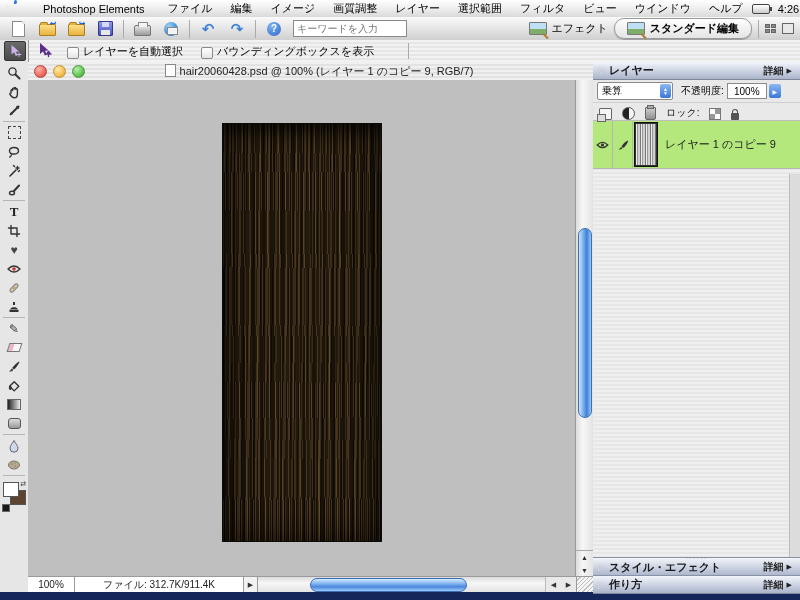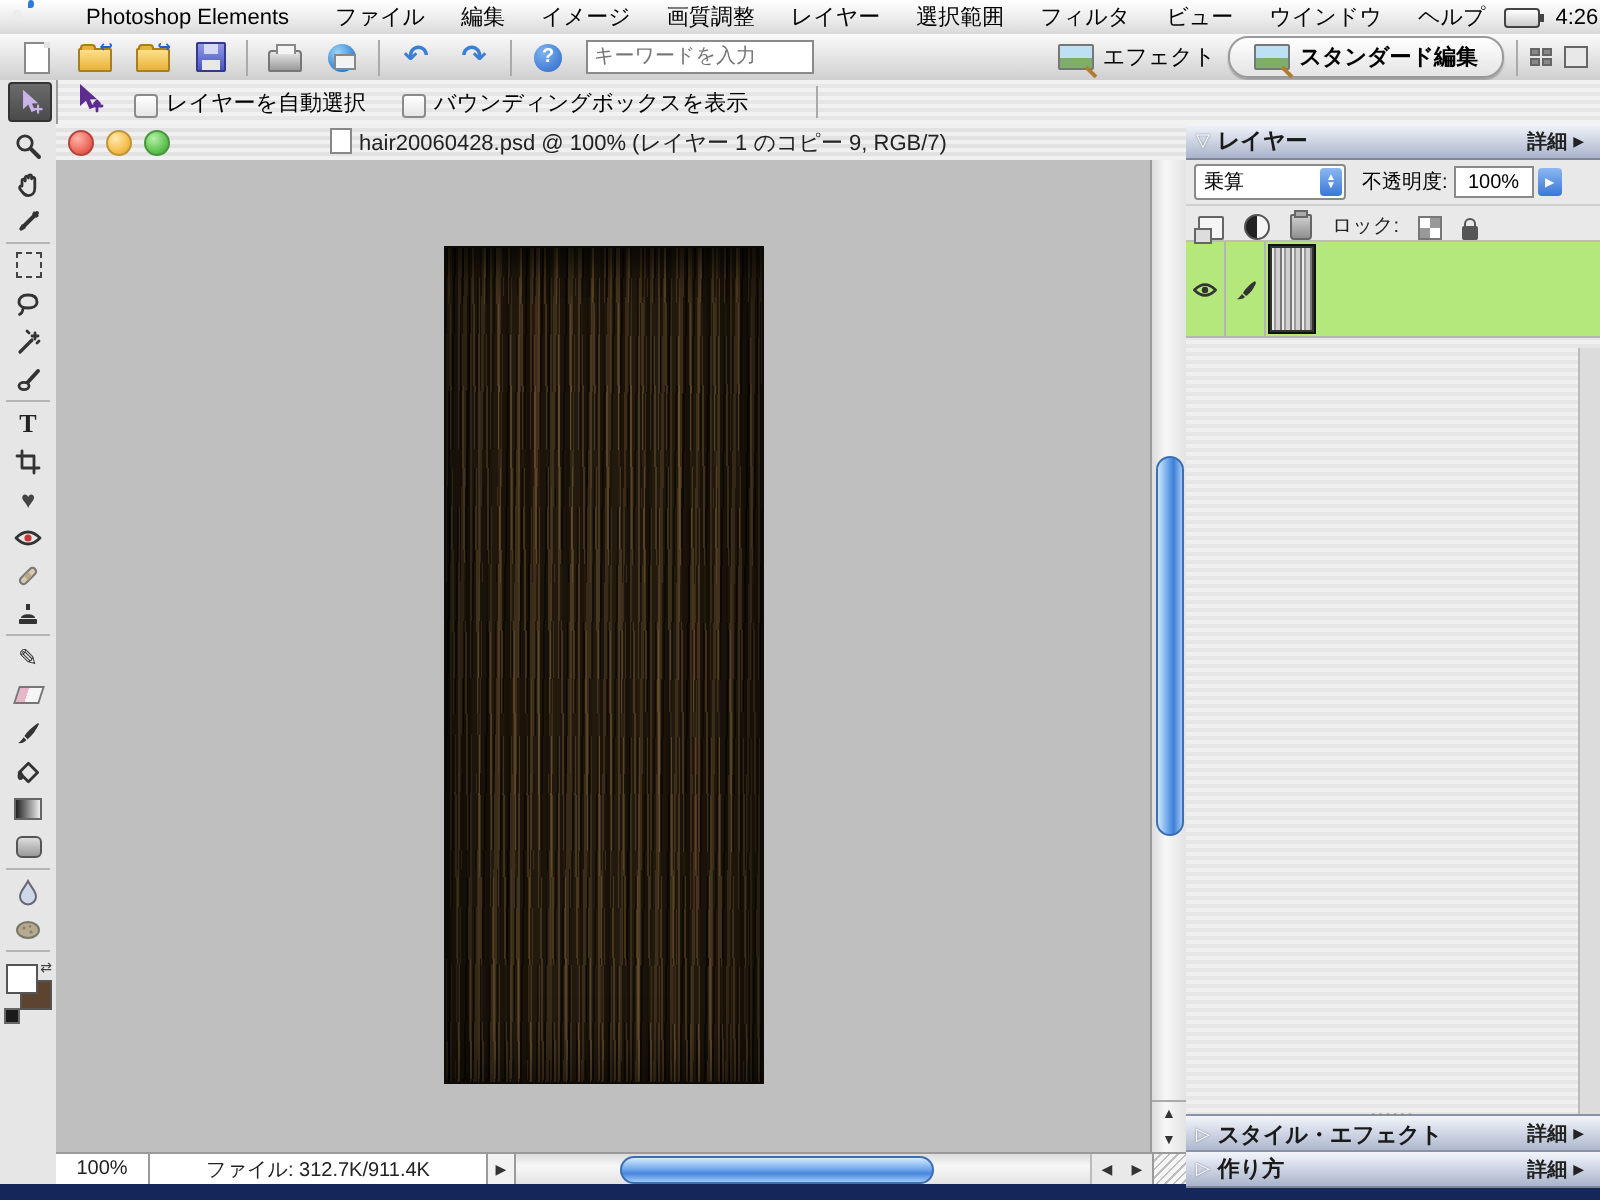--- a/index.html
+++ b/index.html
@@ -446,20 +446,21 @@
       </span>
       <span class="lr-cell">
         <svg class="brushmark" viewBox="0 0 12 12">
             <path class="f" d="M10.5 1.5 C8 3 5.5 5.5 4.5 7.5 L6 9 C8 8 10 5 11 2.5 Z"></path>
             <path class="f" d="M4 8 L5.5 9.5 C4.5 10.5 3 10.8 1.5 10.5 C2.8 9.8 3.2 9 4 8 Z"></path>
           </svg>
       </span>
       <span class="lr-thumb">
           <span class="thumb gray"></span>
         </span>
+      <span class="lr-name">レイヤー 1 のコピー 9</span>
     </div>
     <div class="pal-scrollstrip"></div>
   </div>
 
   <div class="bottom-bar" style="top:557px;">
     <span class="dots">······</span>
     <span class="tri">▷</span>
     <span>スタイル・エフェクト</span>
     <span class="more">
       <span>詳細</span>

